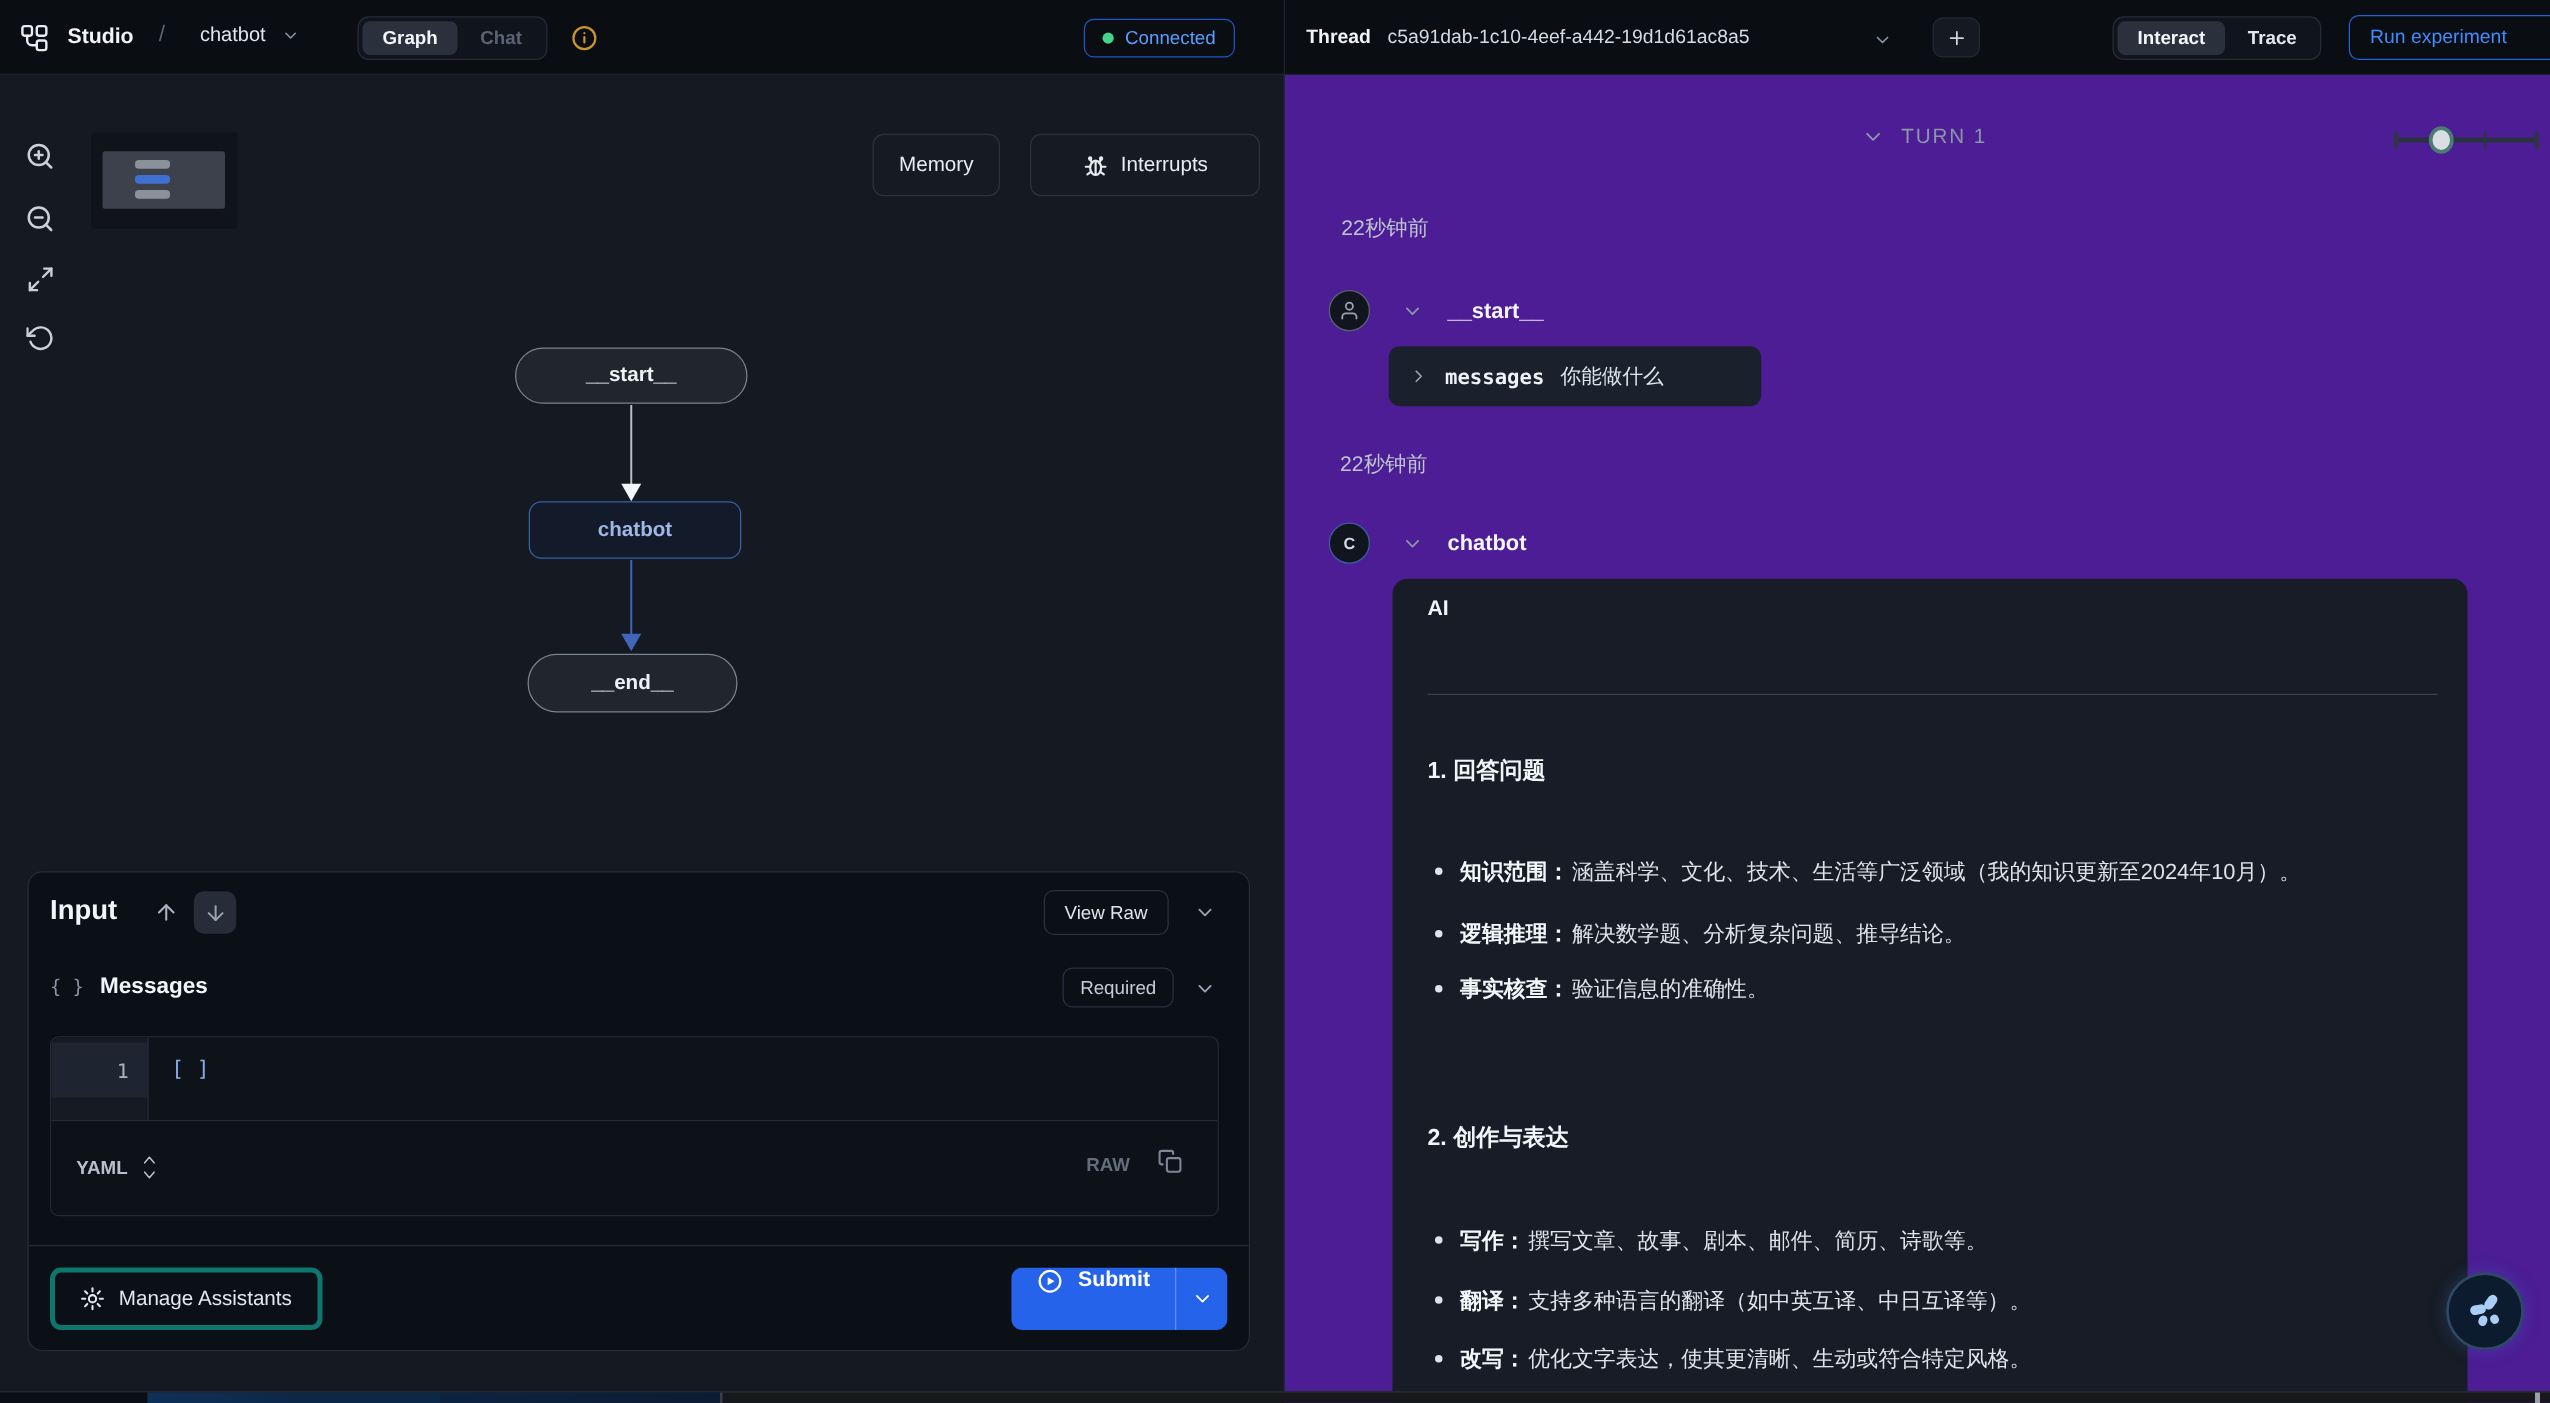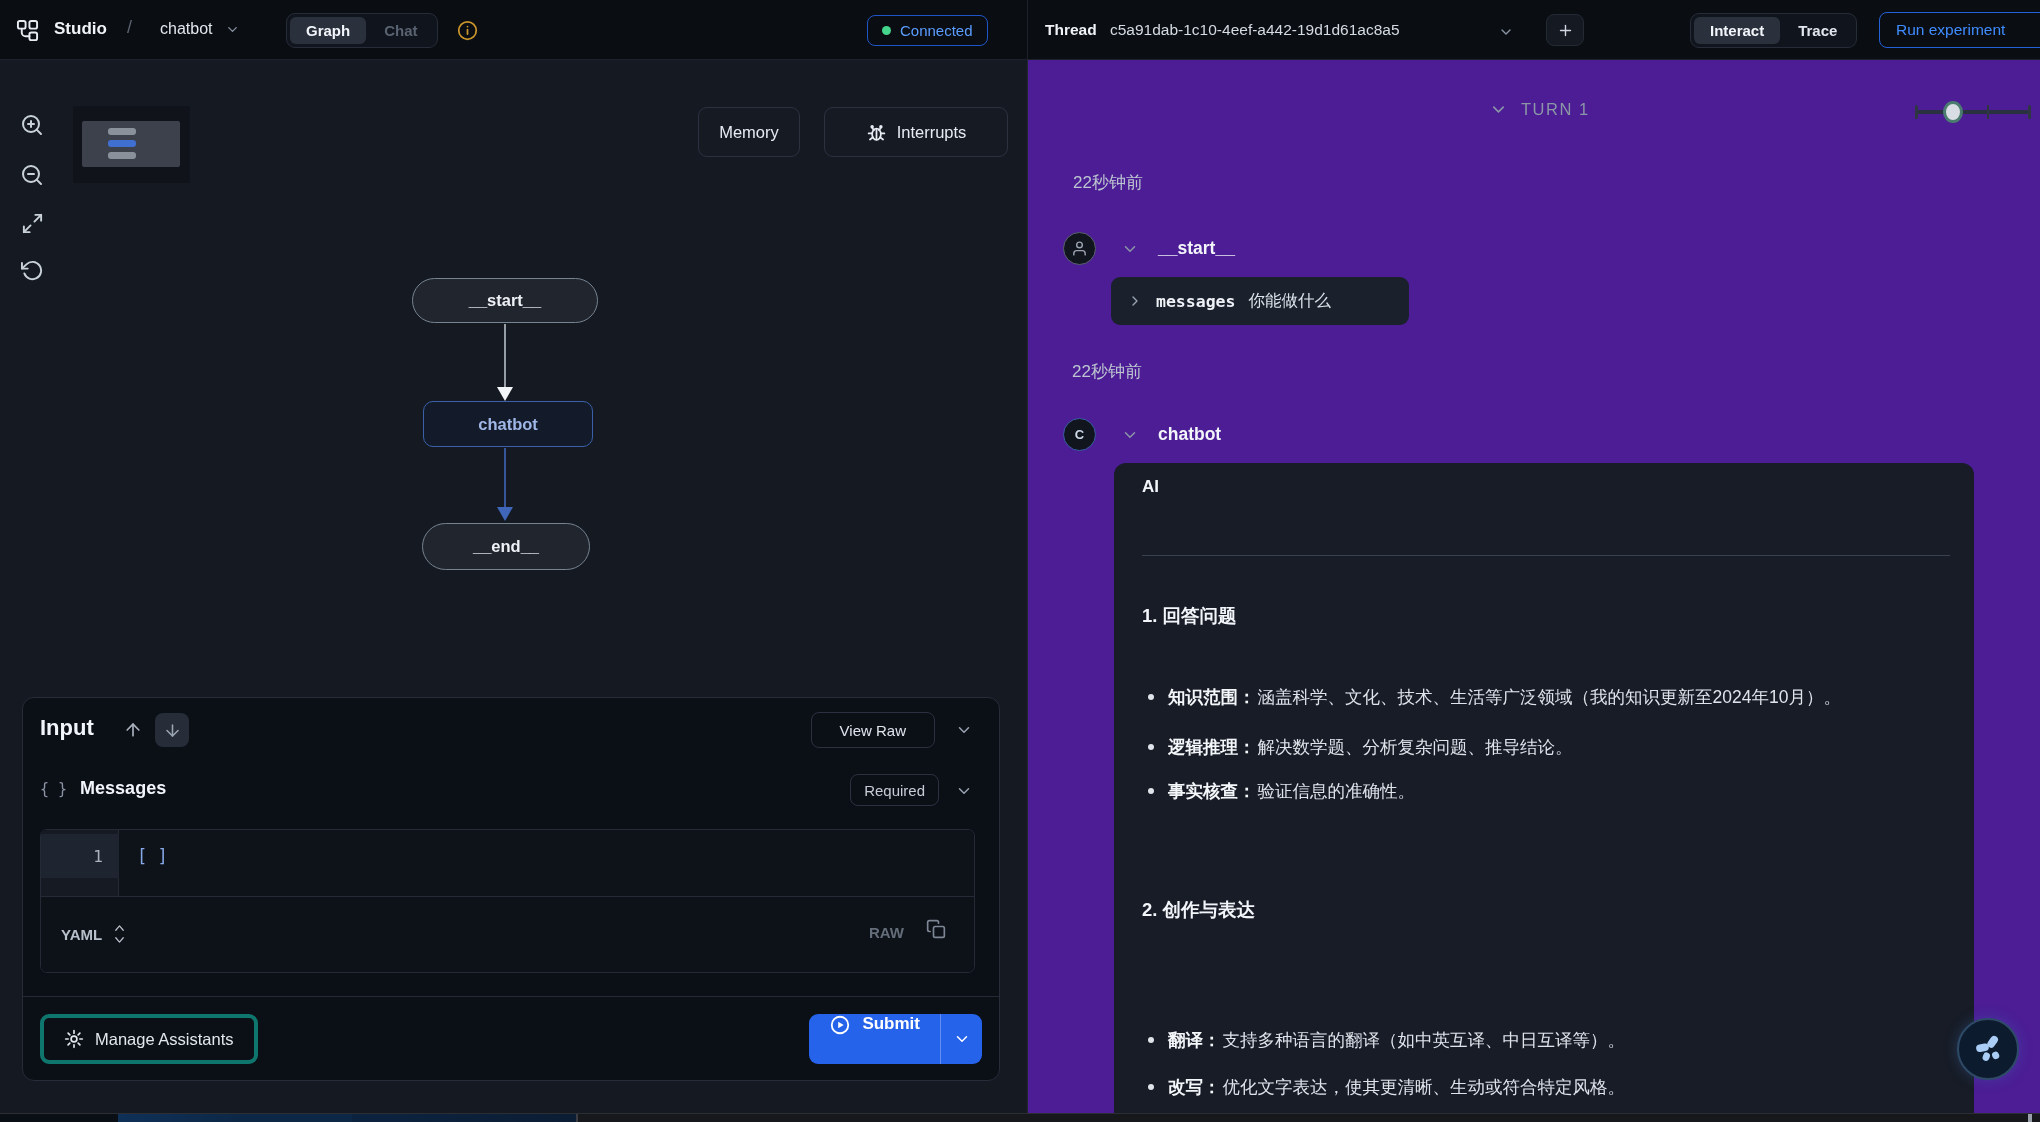--- a/index.html
+++ b/index.html
@@ -54,21 +54,21 @@
   .node-chatbot { border-radius:10px; background:#131b2b; border:1px solid #3b5fa8; color:#9fb7e6; }
   .edges { position:absolute; left:0; top:0; pointer-events:none; }
 
   
   .input-panel { position:absolute; left:22px; top:637px; width:978px; height:384px; background:#0b0f16;
     border:1px solid #262c38; border-radius:12px; }
   .input-title { position:absolute; left:17px; top:17px; font-size:22px; font-weight:700; color:#f2f5f9; }
   .arrow-up-plain { position:absolute; left:100px; top:22px; color:#aab3bf; cursor:pointer; }
   .arrow-down-btn { position:absolute; left:132px; top:15px; width:34px; height:34px; background:#262c38;
     border:none; border-radius:8px; color:#9aa4b2; display:flex; align-items:center; justify-content:center; cursor:pointer; }
-  .view-raw { position:absolute; right:64px; top:14px; height:36px; padding:0 28px; background:transparent;
+  .view-raw { position:absolute; right:64px; top:14px; height:36px; padding:0 16px; background:transparent;
     border:1px solid #2b3140; border-radius:8px; color:#dfe5ec; font-size:15px; font-family:inherit; cursor:pointer; }
   .view-raw-chv { position:absolute; right:26px; top:23px; color:#9aa4b2; cursor:pointer; }
   .messages-row { position:absolute; left:17px; top:80px; display:flex; align-items:center; gap:13px; }
   .braces { font-family:"DejaVu Sans Mono","Liberation Mono",monospace; font-size:15px; color:#8b95a5; }
   .messages-label { font-size:18px; font-weight:700; color:#f2f5f9; }
   .required { position:absolute; right:60px; top:76px; height:32px; padding:0 13px; border:1px solid #2b3140;
     border-radius:8px; color:#c7cdd6; font-size:15px; display:flex; align-items:center; cursor:default; }
   .required-chv { position:absolute; right:26px; top:84px; color:#9aa4b2; cursor:pointer; }
   .editor { position:absolute; left:17px; top:131px; width:935px; height:144px; border:1px solid #242a36;
     border-radius:7px; overflow:hidden; }
@@ -430,20 +430,24 @@
       <span class="dot"></span>
       <span><b>逻辑推理：</b><span>解决数学题、分析复杂问题、推导结论。</span></span>
     </div>
     <div class="bullet" style="top:316px;">
       <span class="dot"></span>
       <span><b>事实核查：</b><span>验证信息的准确性。</span></span>
     </div>
 
     <span class="ai-h" style="top:434px;">2. 创作与表达</span>
 
+    <div class="bullet" style="top:517px;">
+      <span class="dot"></span>
+      <span><b>写作：</b><span>撰写文章、故事、剧本、邮件、简历、诗歌等。</span></span>
+    </div>
     <div class="bullet" style="top:565px;">
       <span class="dot"></span>
       <span><b>翻译：</b><span>支持多种语言的翻译（如中英互译、中日互译等）。</span></span>
     </div>
     <div class="bullet" style="top:612px;">
       <span class="dot"></span>
       <span><b>改写：</b><span>优化文字表达，使其更清晰、生动或符合特定风格。</span></span>
     </div>
   </div>
 </div>

